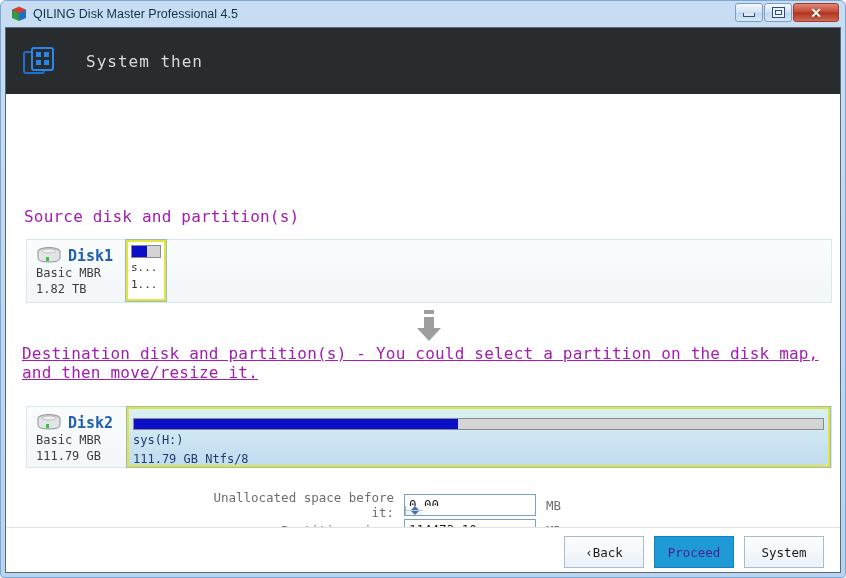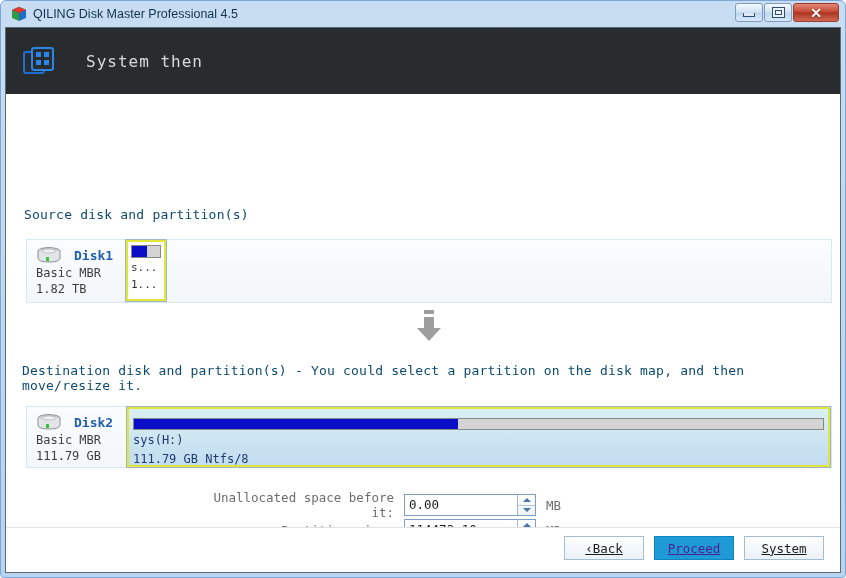--- a/index.html
+++ b/index.html
@@ -127,26 +127,26 @@
   
   .body-area {
     position: relative;
     padding: 0 16px;
     background: #ffffff;
     height: 478px;
     box-sizing: border-box;
   }
 
   .section-label {
-    color: #0c4a6e;
-    font-size: 13px;
+    color: #a21caf;
+    font-size: 16px;
     letter-spacing: .2px;
   }
   #src-label { position: absolute; left: 18px; top: 113px; }
-  #dest-label-1 { position: absolute; left: 16px; top: 269px; }
+  #dest-label-1 { position: absolute; left: 16px; top: 250px; text-decoration: underline; }
   #dest-label-2 { position: absolute; left: 16px; top: 279px; }
 
   
   .disk-panel {
     position: absolute;
     box-sizing: border-box;
     display: flex;
     background: linear-gradient(180deg, #fafcfe 0%, #f3f7fa 100%);
     border: 1px solid #d7e8ef;
   }
@@ -157,22 +157,22 @@
     width: 100px;
     flex: 0 0 auto;
     padding: 6px 0 0 8px;
     box-sizing: border-box;
   }
   .disk-head { display: flex; align-items: center; }
   .disk-icon { width: 28px; height: 19px; position: relative; flex: 0 0 auto; }
   .disk-name {
     color: #1f5fae;
     font-weight: bold;
-    font-size: 13px;
-    margin-left: 11px;
+    font-size: 15px;
+    margin-left: 5px;
   }
   .disk-sub {
     color: #3c3c3c;
     font-size: 12px;
     line-height: 16px;
     margin-left: 1px;
   }
 
   
   .part-block {
@@ -248,20 +248,21 @@
     box-sizing: border-box;
   }
   .spin-wrap {
     width: 132px;
     height: 22px;
     box-sizing: border-box;
     border: 1px solid #7ba0c4;
     background: #ffffff;
     display: flex;
     align-items: stretch;
+    flex-direction: column;
   }
   .spin-input {
     flex: 1 1 auto;
     color: #1a1a1a;
     font-size: 12.5px;
     line-height: 20px;
     padding-left: 4px;
     overflow: hidden;
     white-space: nowrap;
   }
@@ -306,30 +307,29 @@
     border-top: 1px solid #e2e2e2;
     background: #ffffff;
   }
   .footer-buttons {
     position: absolute;
     right: 16px; top: 8px;
     display: flex;
     gap: 10px;
   }
   .btn {
-    width: 80px; height: 24px;
+    width: 80px; height: 32px;
     box-sizing: border-box;
     border: 1px solid #a8bcd0;
     background: linear-gradient(180deg, #fdfefe 0%, #eaf1f8 100%);
     color: #1a1a1a;
     font-size: 12.5px;
     display: flex;
     align-items: center;
     justify-content: center;
-    text-decoration: underline;
   }
   .btn.primary {
     border: 1px solid #1183bd;
     background: #1e9bd7;
     color: #4c1d95;
   }
 </style>
 </head>
 <body>
 

